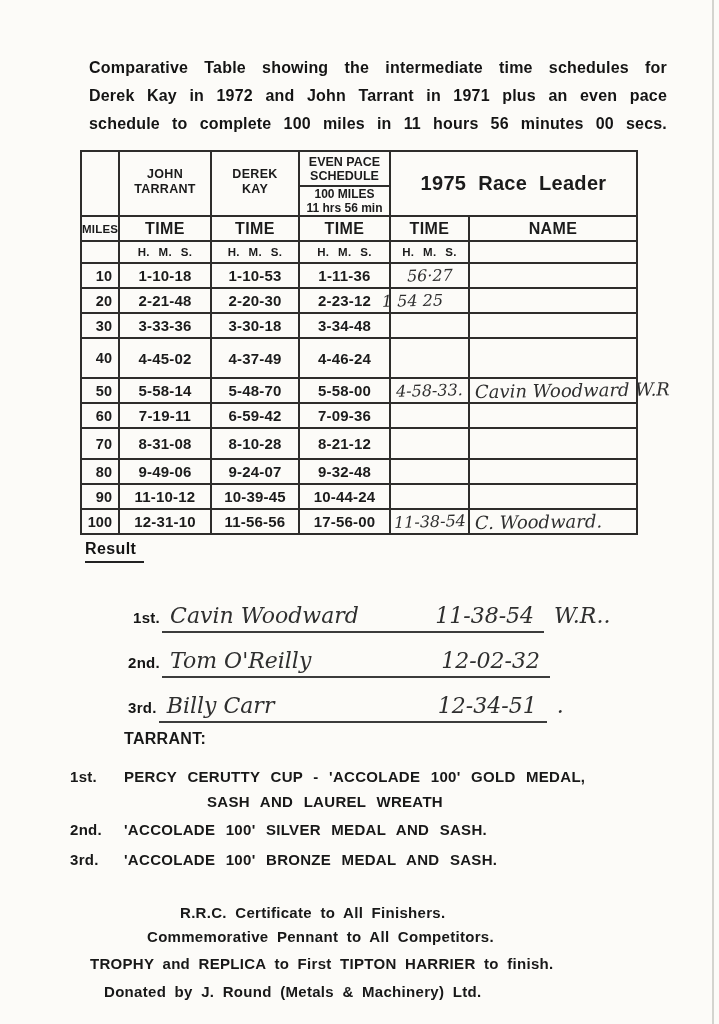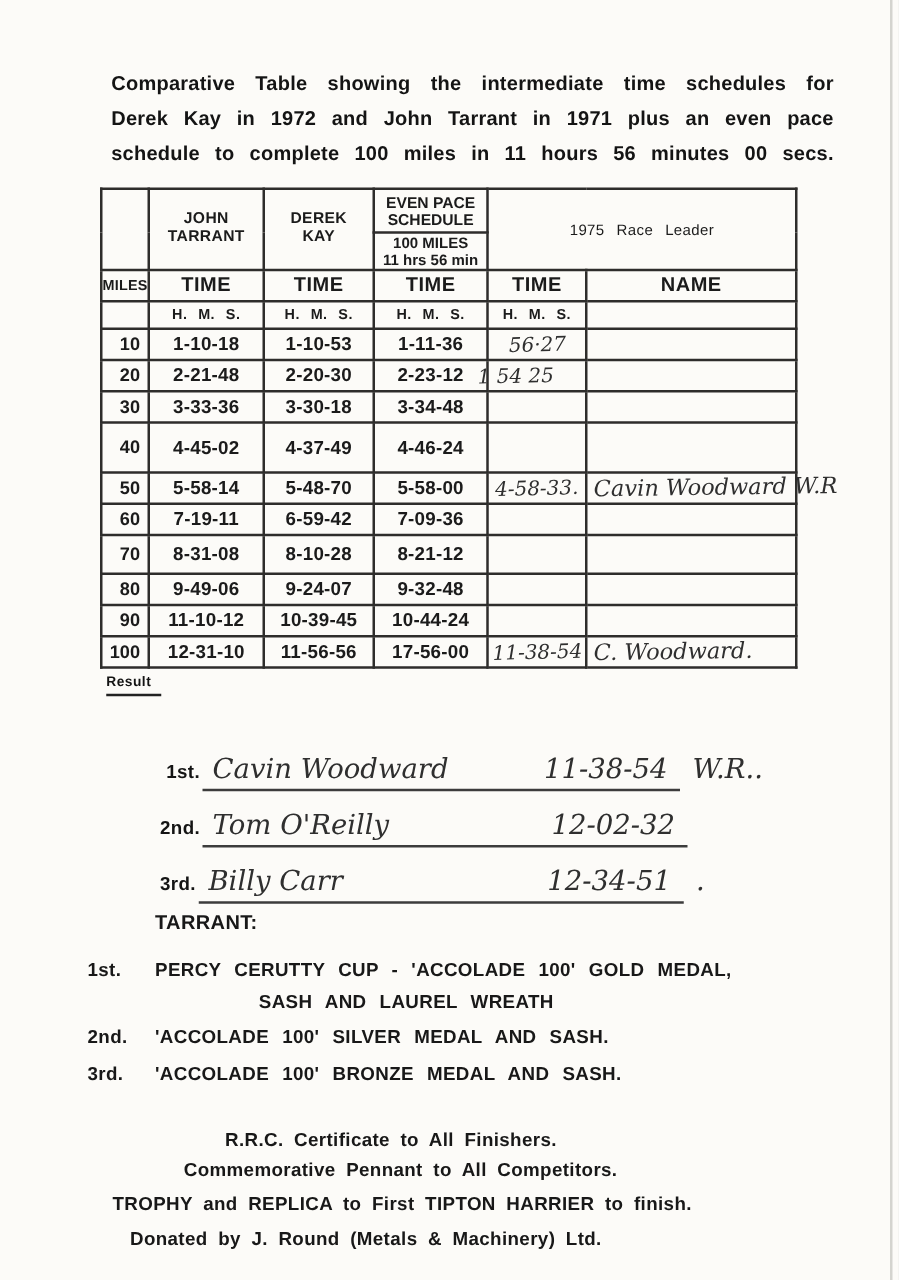--- a/index.html
+++ b/index.html
@@ -21,36 +21,36 @@
   
   .tbl-wrap{position:absolute;left:80px;top:150px;}
   table.schedule{border-collapse:collapse;table-layout:fixed;width:556px;}
   table.schedule td{
     border:2px solid #2e2d2b;padding:0;text-align:center;vertical-align:middle;
     overflow:visible;
   }
   .h-name{font-weight:bold;font-size:12.5px;line-height:15px;white-space:pre-line;vertical-align:bottom;padding-bottom:4px !important;letter-spacing:.3px;}
   .h-pace-top{font-weight:bold;font-size:12.5px;line-height:14px;white-space:pre-line;}
   .h-pace-bottom{font-weight:bold;font-size:12px;line-height:14px;white-space:pre-line;}
-  .h-leader{font-weight:normal;font-size:12px;word-spacing:6px;letter-spacing:.3px;}
+  .h-leader{font-weight:bold;font-size:20px;word-spacing:6px;letter-spacing:.3px;}
   .h-small{font-weight:bold;font-size:16px;letter-spacing:.4px;border-radius:12px;}
   .h-miles{font-weight:bold;font-size:11.5px;letter-spacing:.2px;}
   .hms{font-weight:bold;font-size:11.5px;word-spacing:5px;letter-spacing:.4px;}
   .c-miles{text-align:right !important;padding-right:6px !important;font-weight:bold;font-size:14.5px;}
   .c-time{font-weight:bold;font-size:15px;letter-spacing:.2px;}
 
   
   .hw{font-family:"DejaVu Serif",serif;font-style:italic;color:#2f2f2f;}
   .hwt{display:inline-block;font-size:16px;white-space:nowrap;transform:rotate(-1.5deg);}
   .hwn{display:block;text-align:left;padding-left:5px;font-size:17px;white-space:nowrap;transform:rotate(-0.8deg);}
   .hw-shift-left{display:block;text-align:left;margin-left:-9px;transform:rotate(-1deg);}
 
   
   .result-heading{
-    position:absolute;left:85px;top:540px;font-weight:bold;font-size:11px;
+    position:absolute;left:85px;top:540px;font-weight:bold;font-size:16px;
     border-bottom:2px solid #222;padding:0 8px 3px 0;letter-spacing:.4px;color:#141414;
   }
   .result-entry{position:absolute;white-space:nowrap;}
   .result-entry .ord{font-weight:bold;font-size:15px;color:#141414;letter-spacing:.3px;}
   .result-line{
     display:inline-flex;justify-content:space-between;align-items:baseline;
     border-bottom:2px solid #3c3c3c;padding:0 10px 2px 8px;margin-left:2px;margin-top:28px;
   }
   .result-line .hw,.result-suffix{font-size:22px;line-height:26px;}
   .result-suffix{margin-left:10px;}

